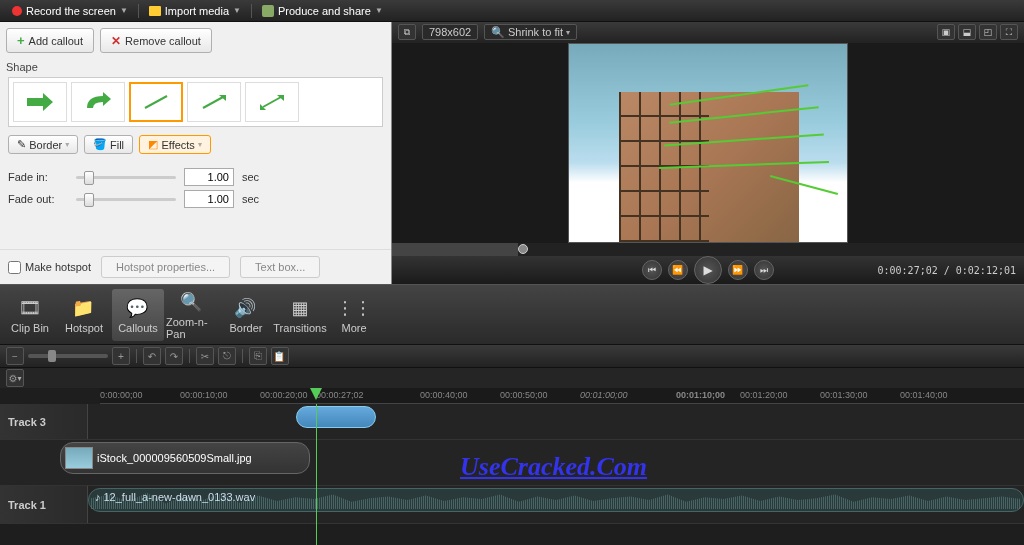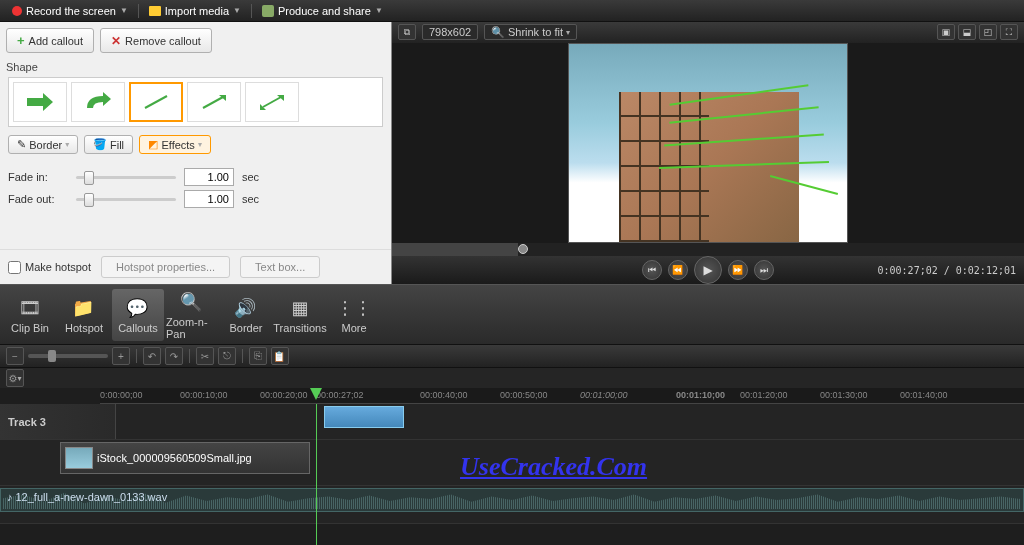--- a/index.html
+++ b/index.html
@@ -59,26 +59,26 @@
 .timeline-toolbar { height: 24px; background: linear-gradient(#3a3a3a,#222); display: flex; align-items: center; padding: 0 6px; gap: 4px; border-top: 1px solid #111; border-bottom: 1px solid #111; }
 .tl-btn { width: 18px; height: 18px; background: #333; border: 1px solid #555; border-radius: 2px; display: flex; align-items: center; justify-content: center; color: #999; cursor: pointer; font-size: 10px; }
 .tl-sep { width: 1px; height: 14px; background: #555; margin: 0 2px; }
 .timeline { background: #1e1e1e; height: 177px; display: flex; flex-direction: column; position: relative; }
 .gear-row { height: 20px; display: flex; align-items: center; padding: 0 6px; background: #252525; }
 .ruler { height: 16px; background: #1a1a1a; border-bottom: 1px solid #444; position: relative; margin-left: 100px; overflow: hidden; }
 .ruler-tick { position: absolute; color: #888; font-size: 9px; top: 2px; }
 .playhead { position: absolute; top: 36px; bottom: 0; width: 1px; background: #5c5; z-index: 5; }
 .playhead::before { content:''; position:absolute; top:-16px; left:-6px; width:12px; height:12px; background:#5c5; clip-path: polygon(0 0, 100% 0, 50% 100%); }
 .track { display: flex; border-bottom: 1px solid #333; }
-.track-label { width: 116px; background: linear-gradient(90deg,#333,#2a2a2a); color: #ccc; display: flex; align-items: center; padding: 0 8px; border-right: 1px solid #444; font-weight: bold; }
+.track-label { width: 88px; background: linear-gradient(90deg,#333,#2a2a2a); color: #ccc; display: flex; align-items: center; padding: 0 8px; border-right: 1px solid #444; font-weight: bold; }
 .track-content { flex: 1; position: relative; background: #242424; }
 .track.t3 { height: 36px; }
 .track.t2 { height: 46px; }
 .track.t1 { height: 38px; }
-.clip { position: absolute; top: 2px; bottom: 11px; background: linear-gradient(#4a6,#385); border: 1px solid #5c8; border-radius: 0; }
+.clip { position: absolute; top: 2px; bottom: 11px; background: linear-gradient(#4a6,#385); border: 1px solid #5c8; border-radius: 13px; }
 .clip.img { background: linear-gradient(#444,#333); border-color: #666; display: flex; align-items: center; padding: 0 4px; gap: 4px; color: #fff; }
 .clip-thumb { width: 28px; height: 22px; background: linear-gradient(#7ab,#9cd); border: 1px solid #888; }
 .clip.audio { background: #2a3a3a; border-color: #466; }
 .waveform { position: absolute; inset: 2px; background: repeating-linear-gradient(90deg, #577 0, #577 1px, transparent 1px, transparent 2px); opacity: 0.7; clip-path: polygon(0 40%, 2% 20%, 4% 60%, 6% 10%, 8% 70%, 10% 30%, 12% 50%, 14% 15%, 16% 65%, 18% 25%, 20% 55%, 22% 35%, 24% 45%, 26% 20%, 28% 60%, 30% 40%, 32% 30%, 34% 50%, 36% 25%, 38% 55%, 40% 35%, 42% 45%, 44% 20%, 46% 60%, 48% 30%, 50% 50%, 52% 25%, 54% 55%, 56% 40%, 58% 30%, 60% 50%, 62% 20%, 64% 60%, 66% 35%, 68% 45%, 70% 25%, 72% 55%, 74% 30%, 76% 50%, 78% 40%, 80% 20%, 82% 60%, 84% 35%, 86% 45%, 88% 25%, 90% 55%, 92% 30%, 94% 50%, 96% 40%, 98% 30%, 100% 45%, 100% 100%, 0 100%); }
 .watermark { position: absolute; left: 460px; top: 452px; color: #33e; font-style: italic; font-weight: bold; font-size: 26px; font-family: "Times New Roman", serif; text-decoration: underline; z-index: 20; pointer-events: none; }
 .right-icons { margin-left: auto; display: flex; gap: 3px; }
 </style>
 </head>
 <body>
 
@@ -309,20 +309,21 @@
   </div>
   <div class="track t2">
     <div class="track-content">
       <div class="clip img" style="left:60px;width:250px">
         <div class="clip-thumb"></div>
         <span>iStock_000009560509Small.jpg</span>
       </div>
     </div>
   </div>
   <div class="track t1">
+    <div class="track-label">Track 1</div>
     <div class="track-content">
       <div class="clip audio" style="left:0;right:0">
         <div class="waveform"></div>
         <span style="position:absolute;left:6px;top:2px;color:#cde;display:flex;align-items:center;gap:3px">
           <span>♪</span>
           <span>12_full_a-new-dawn_0133.wav</span>
         </span>
       </div>
     </div>
   </div>

